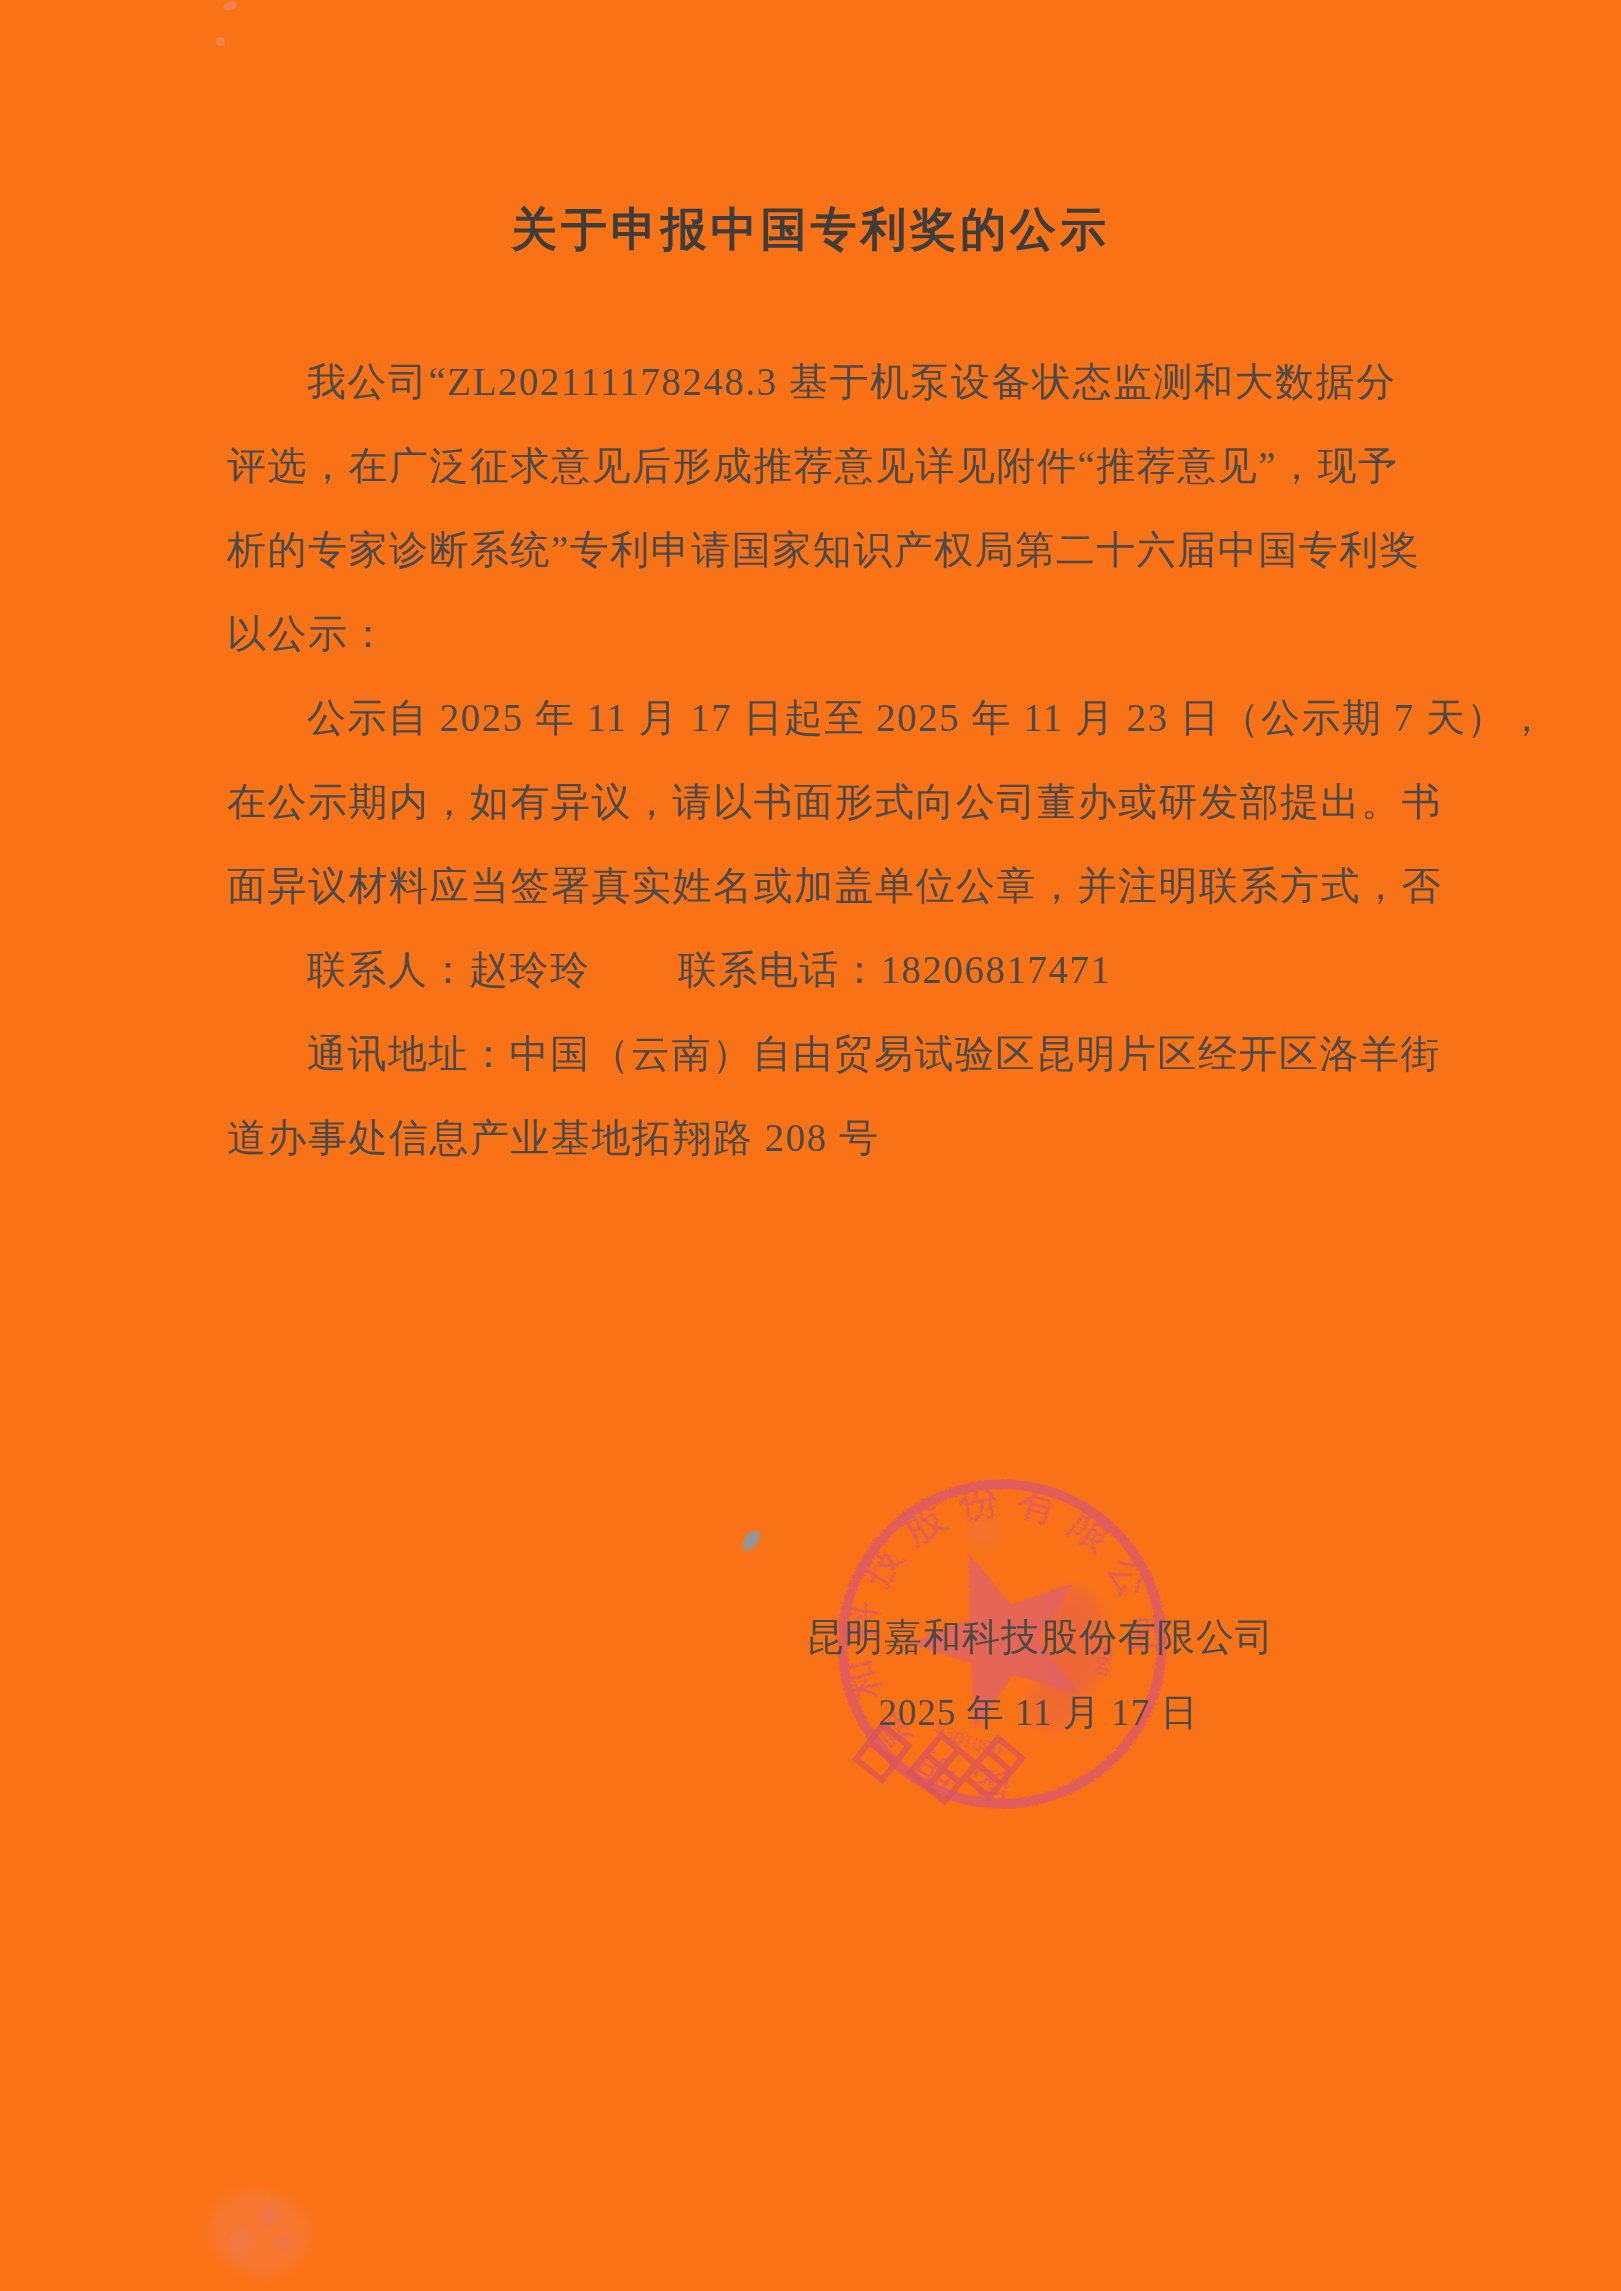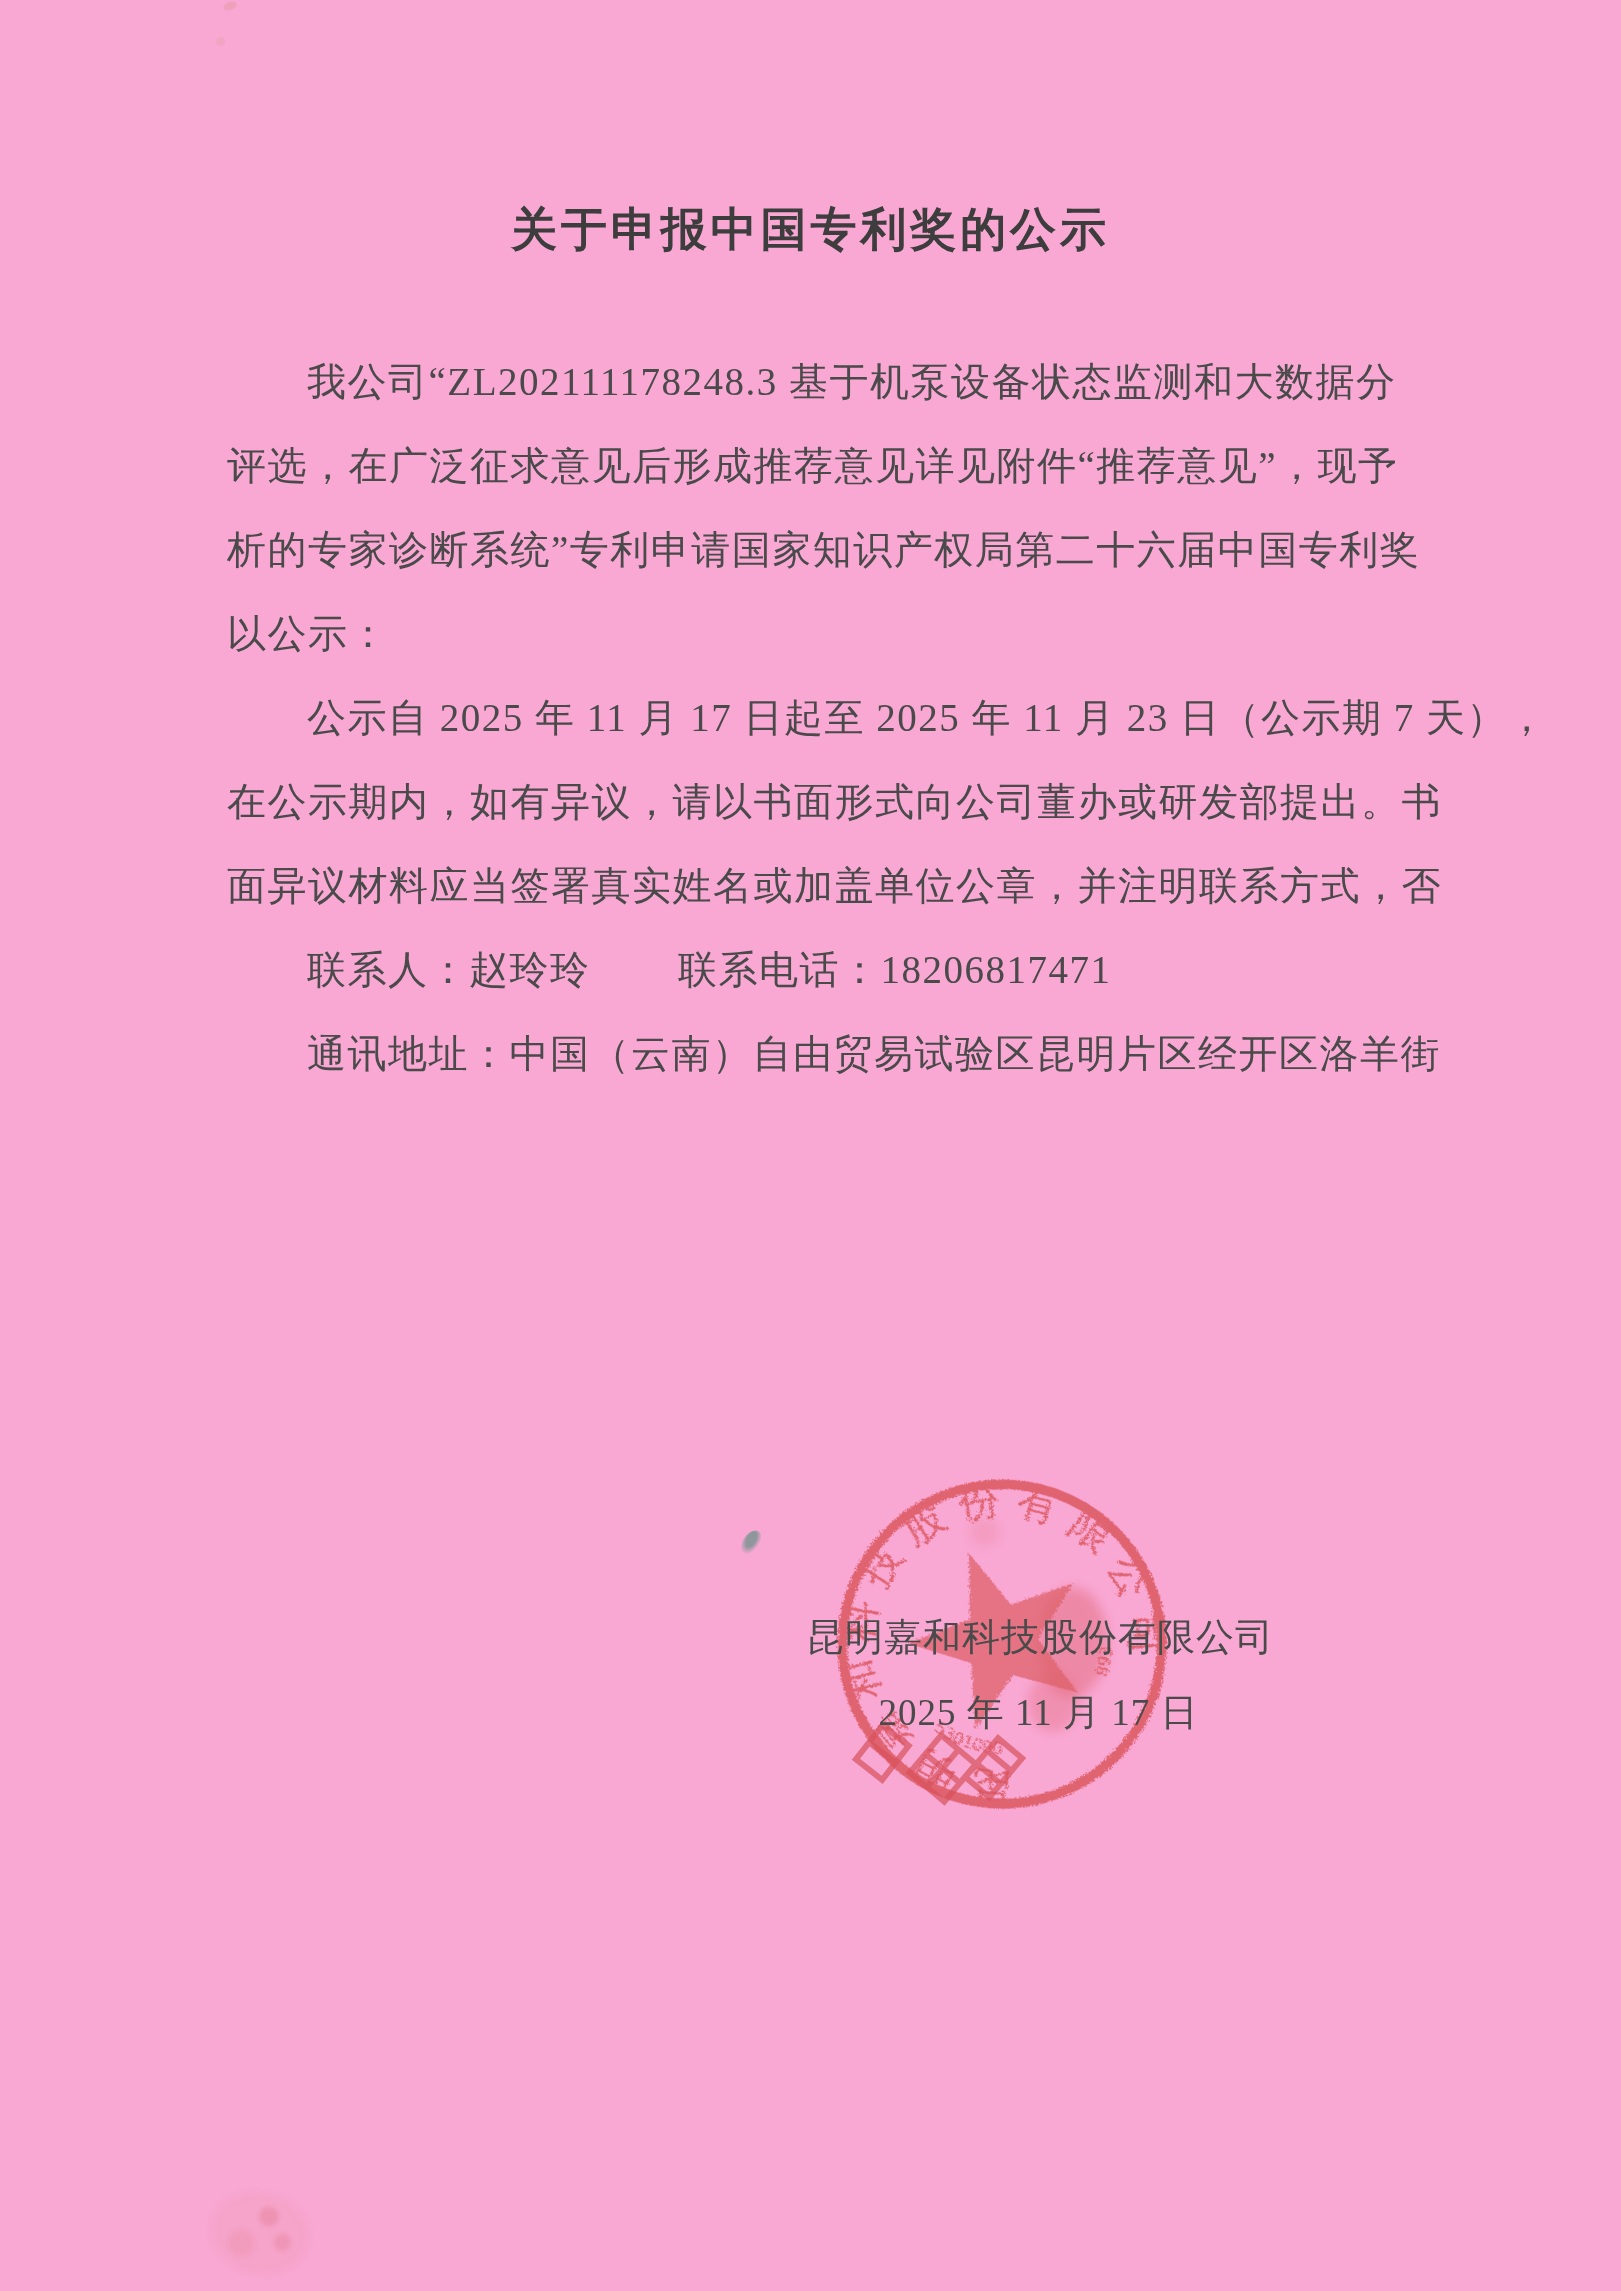--- a/index.html
+++ b/index.html
@@ -1,20 +1,20 @@
 <!DOCTYPE html>
 <html><head>
 <meta charset="utf-8">
 <style>
   html,body{margin:0;padding:0;background:#e9e9e9;}
   .page{
     position:relative;
     width:1621px;height:2292px;
     margin:0 auto;
-    background:#f9a8d4;
+    background:#f97316;
     overflow:hidden;
     font-family:"Liberation Serif","DejaVu Serif",serif;
     color:#474747;
   }
   
   .title{
     position:absolute;top:202px;left:0;width:100%;
     text-align:center;
     font-family:"Liberation Sans","DejaVu Sans",sans-serif;
     font-weight:700;
@@ -101,20 +101,21 @@
 
     <div class="ln indent">公示自 2025 年 11 月 17 日起至 2025 年 11 月 23 日（公示期 7 天），</div>
     <div class="ln">在公示期内，如有异议，请以书面形式向公司董办或研发部提出。书</div>
     <div class="ln">面异议材料应当签署真实姓名或加盖单位公章，并注明联系方式，否</div>
 
     <div class="ln contact-row">
       <span class="pad1"></span><span class="c-label">联系人：</span><span class="c-name">赵玲玲</span><span class="c-gap"></span><span class="c-phone-label">联系电话：</span><span class="c-phone">18206817471</span>
     </div>
 
     <div class="ln indent">通讯地址：中国（云南）自由贸易试验区昆明片区经开区洛羊街</div>
+    <div class="ln">道办事处信息产业基地拓翔路 208 号</div>
   </div>
 
   <svg class="stamp" viewBox="0 0 400 420" aria-hidden="true">
     <defs>
       <path id="arcTop" d="M 165.6,338.5 A 133,133 0 1 1 294,304" fill="none"></path>
       <path id="arcBottom" d="M 89.7,229.4 A 112,112 0 0 0 310.3,229.4" fill="none"></path>
       <filter id="rough" x="-10%" y="-10%" width="120%" height="120%">
         <feTurbulence type="fractalNoise" baseFrequency="0.55" numOctaves="2" result="n"></feTurbulence>
         <feDisplacementMap in="SourceGraphic" in2="n" scale="6"></feDisplacementMap>
       </filter>

